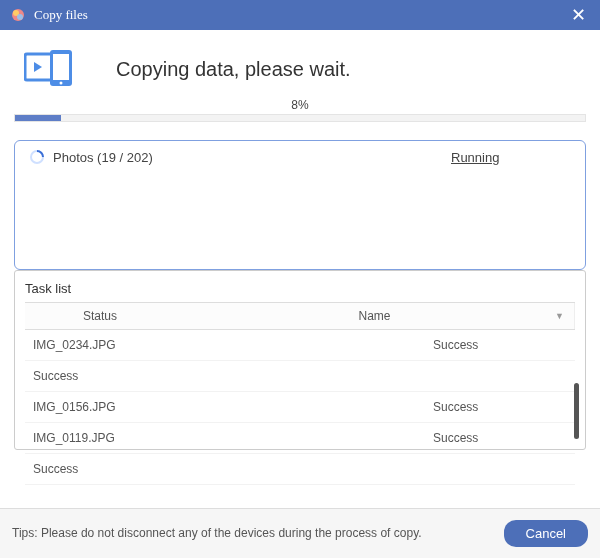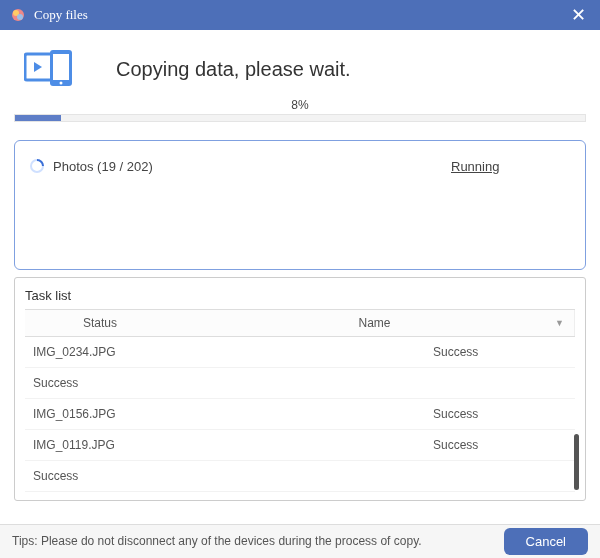--- a/index.html
+++ b/index.html
@@ -58,38 +58,38 @@
 }
 .progress-fill {
   height: 100%;
   background: #5e7ec7;
   width: 8%;
 }
 .current-panel {
   margin: 6px 14px 0 14px;
   border: 1px solid #7fa0e0;
   border-radius: 6px;
-  padding: 17px 14px;
+  padding: 8px 14px;
   height: 130px;
 }
 .current-row {
   display: flex;
   align-items: center;
 }
 .spinner {
   width: 16px; height: 16px; margin-right: 8px;
 }
 .current-name { flex: 1; color: #444; font-size: 13px; }
 .current-status { width: 120px; color: #444; font-size: 13px; text-decoration: underline; }
 .tasklist-panel {
-  margin: 7px 14px 0 14px;
+  margin: 0 14px 0 14px;
   border: 1px solid #ccc;
   border-radius: 3px;
   padding: 10px 10px 0 10px;
-  height: 224px;
+  height: 180px;
   position: relative;
 }
 .tasklist-title {
   font-size: 13px;
   padding-bottom: 6px;
   color: #333;
 }
 .table-head {
   display: flex;
   border-top: 1px solid #ddd;
@@ -132,35 +132,35 @@
   border-radius: 3px;
 }
 .footer {
   position: absolute;
   bottom: 0; left: 0; right: 0;
   border-top: 1px solid #ddd;
   background: #f6f6f6;
   padding: 8px 12px;
   display: flex;
   align-items: center;
-  height: 34px;
+  height: 50px;
 }
 .tips {
   flex: 1;
   font-size: 12px;
   color: #555;
   line-height: 1.35;
 }
 .cancel-btn {
   background: #4d6fb8;
   color: #fff;
   border: none;
   padding: 6px 22px;
   font-size: 13px;
-  border-radius: 6px;
+  border-radius: 12px;
   cursor: pointer;
 }
 </style>
 </head>
 <body>
 
 <div class="titlebar">
   <span class="app-icon">
     <svg viewBox="0 0 16 16">
         <circle cx="8" cy="8" r="6" fill="#e88"></circle>

